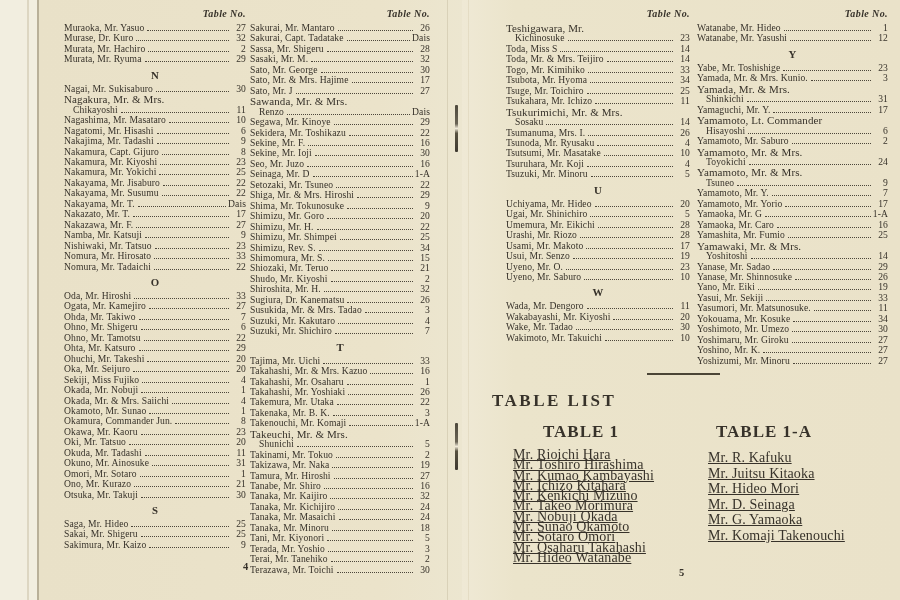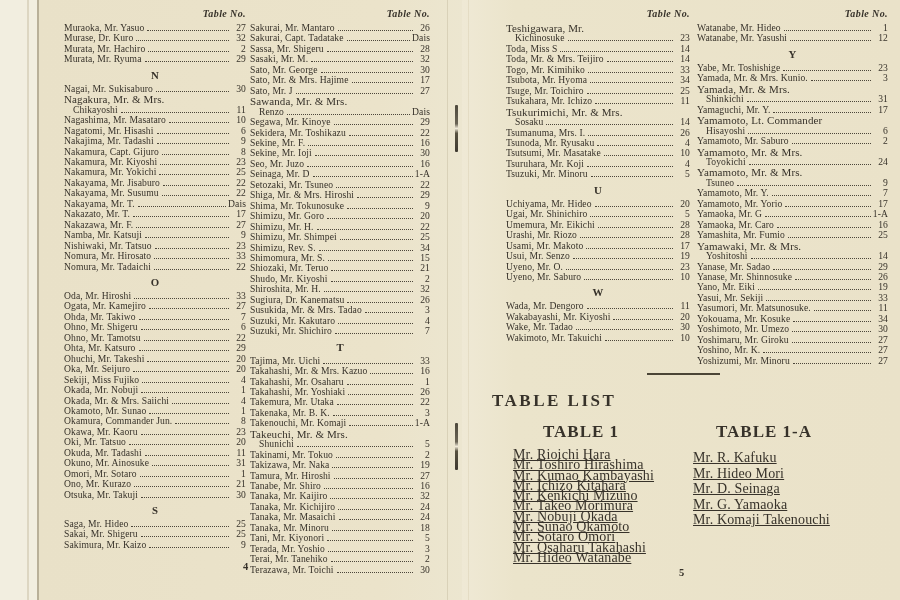--- a/index.html
+++ b/index.html
@@ -48,21 +48,21 @@
   .tl-title{position:absolute;left:492px;top:391px;width:390px;
     font-weight:bold;font-size:17px;letter-spacing:2.5px;}
   .tl-block{position:absolute;top:422px;}
   .tl-block.t1{left:505px;width:152px;}
   .tl-block.t1a{left:688px;width:152px;}
   .tl-heading{text-align:center;font-weight:bold;font-size:17px;letter-spacing:1px;margin-bottom:8px;}
   .tl-names .guest{font-size:14px;letter-spacing:.15px;white-space:nowrap;text-decoration:underline;}
   .t1 .tl-names{padding-left:8px;}
   .t1 .guest{line-height:10.3px;}
   .t1a .tl-names{padding-left:5px;}
-  .t1a .guest{line-height:15.6px;}
+  .t1a .guest{line-height:15.6px;margin-left:15px;}
 </style>
 </head>
 <body>
 
 <div class="spread">
   <div class="under-edge"></div>
   <div class="under-edge2"></div>
 
   <div class="page-left"></div>
   <div class="page-right"></div>
@@ -837,20 +837,21 @@
         <div class="guest">Mr. Sunao Okamoto</div>
         <div class="guest">Mr. Sotaro Omori</div>
         <div class="guest">Mr. Osaharu Takahashi</div>
         <div class="guest">Mr. Hideo Watanabe</div>
       </div>
   </div>
   <div class="tl-block t1a">
     <div class="tl-heading">TABLE 1-A</div>
     <div class="tl-names">
         <div class="guest">Mr. R. Kafuku</div>
+        <div class="guest">Mr. Juitsu Kitaoka</div>
         <div class="guest">Mr. Hideo Mori</div>
         <div class="guest">Mr. D. Seinaga</div>
         <div class="guest">Mr. G. Yamaoka</div>
         <div class="guest">Mr. Komaji Takenouchi</div>
       </div>
   </div>
 
   <div class="page-num pn4">4</div>
   <div class="page-num pn5">5</div>
 </div>

